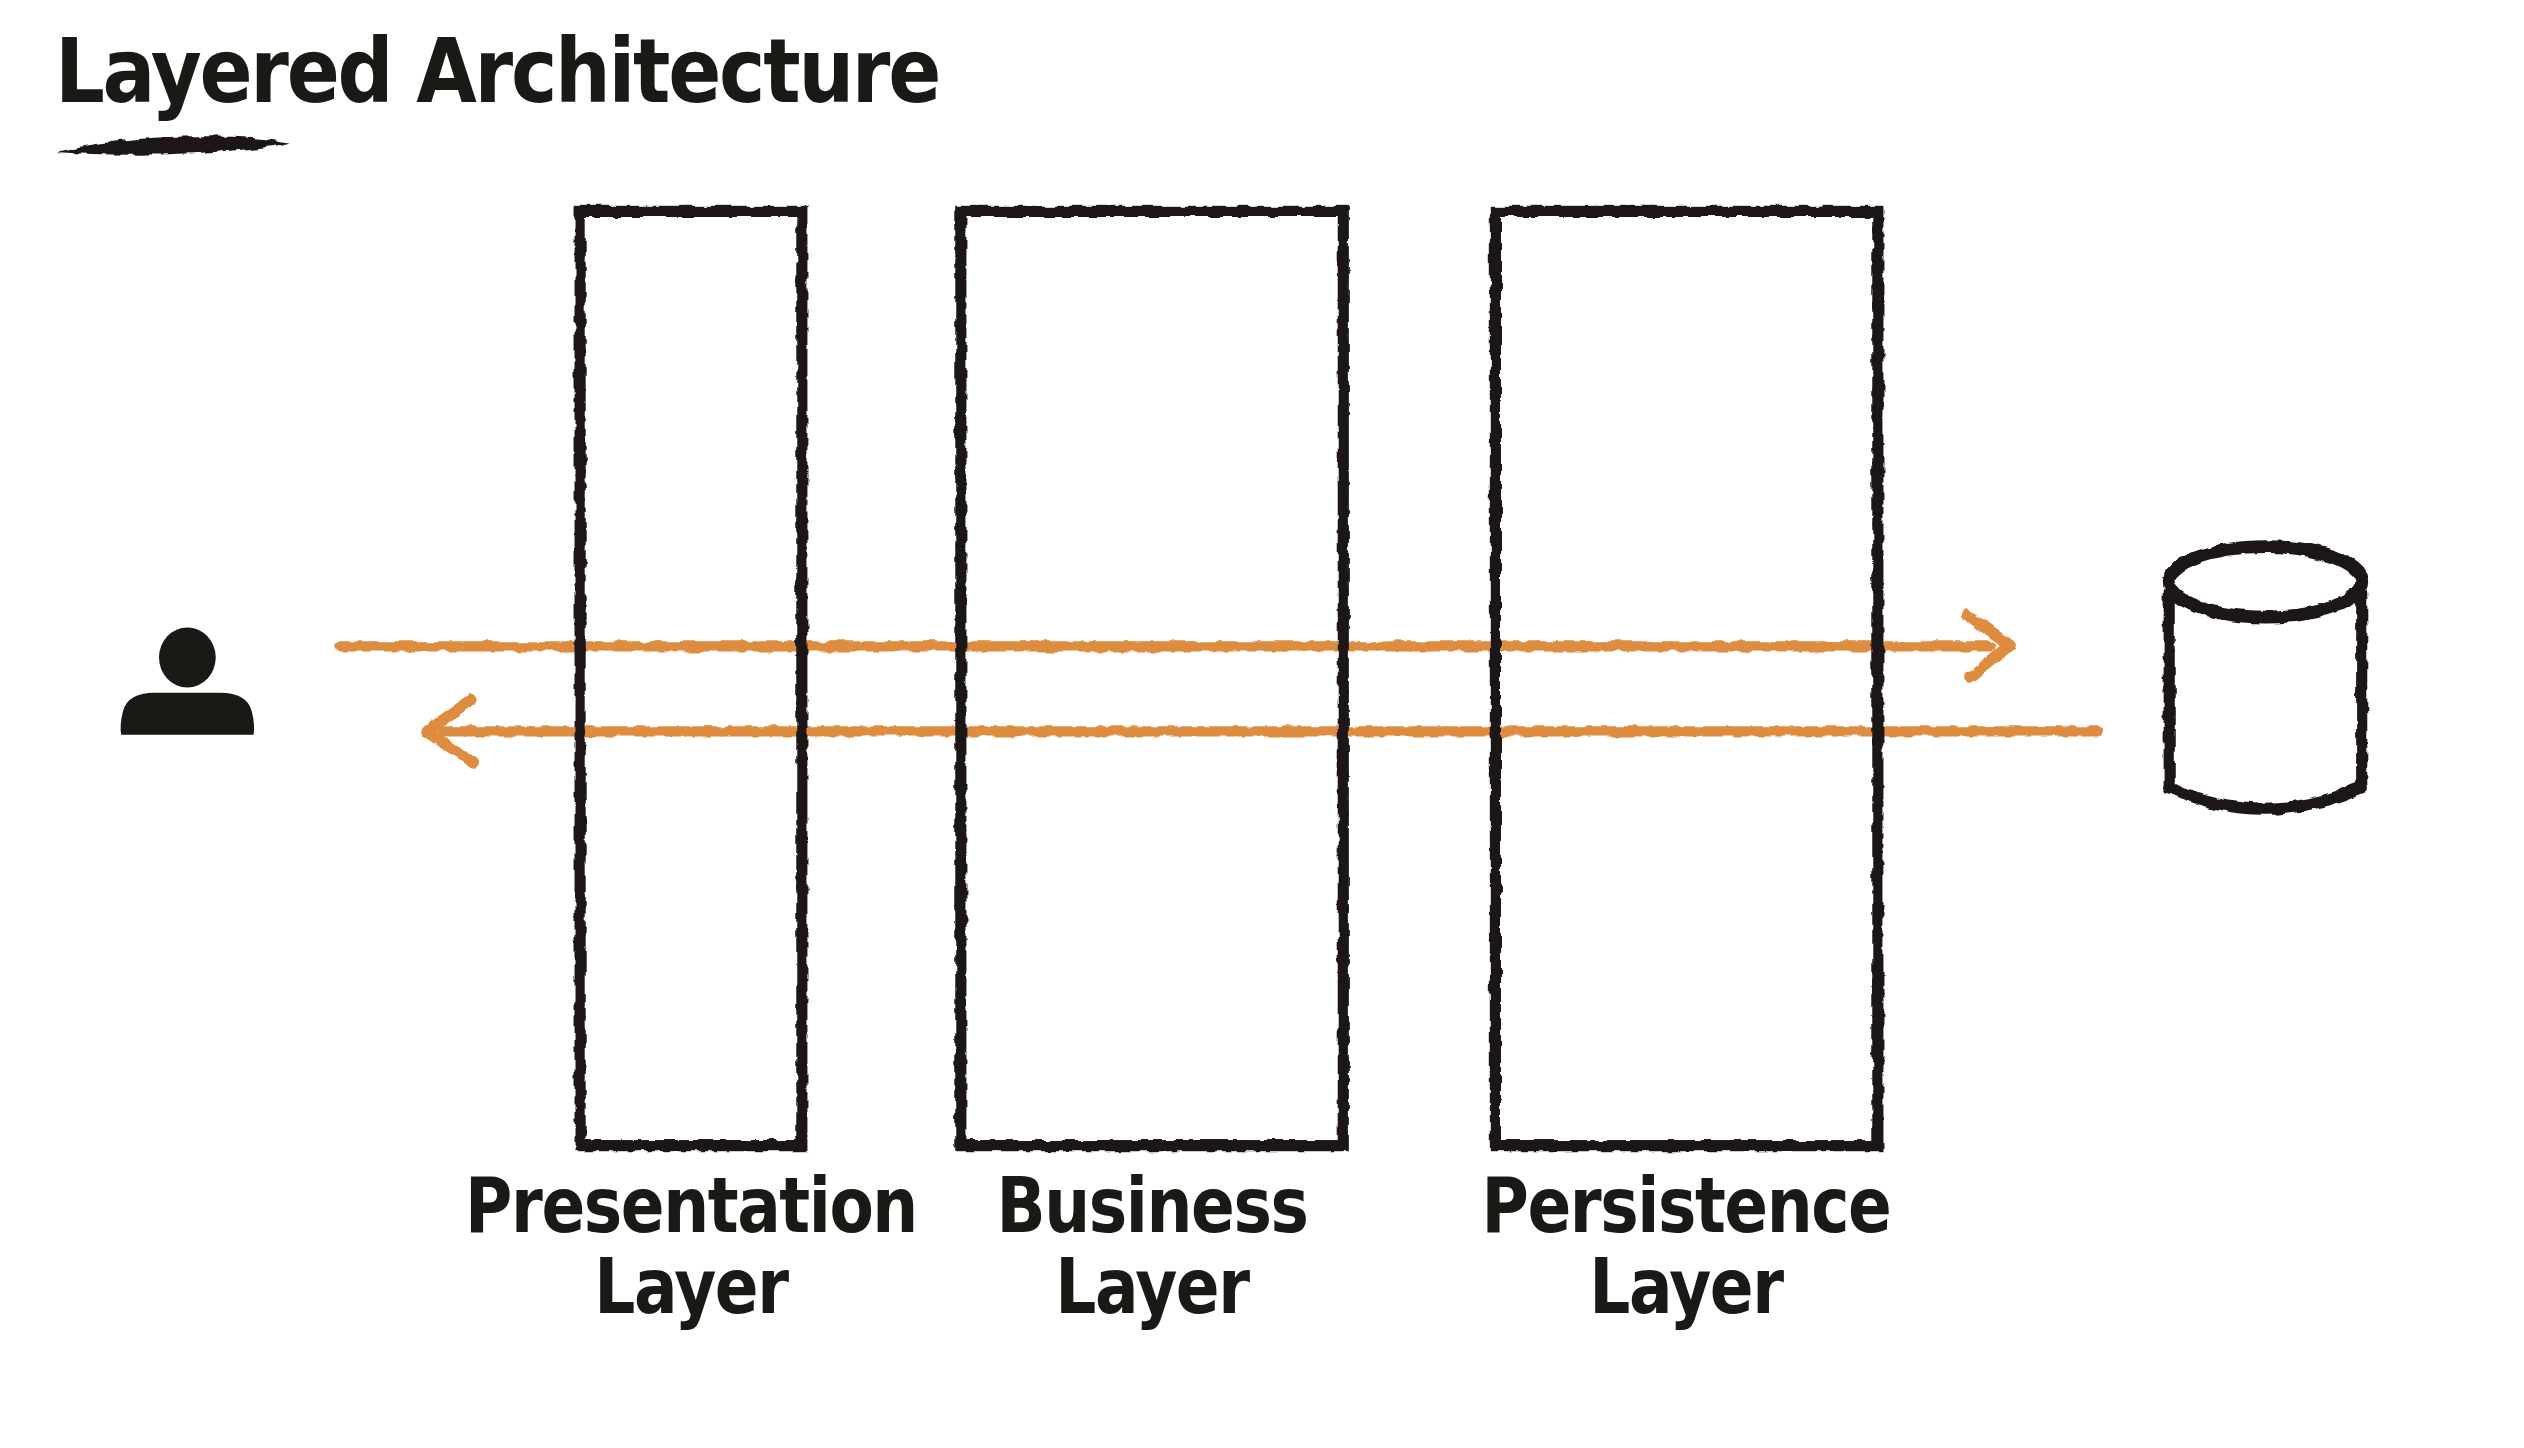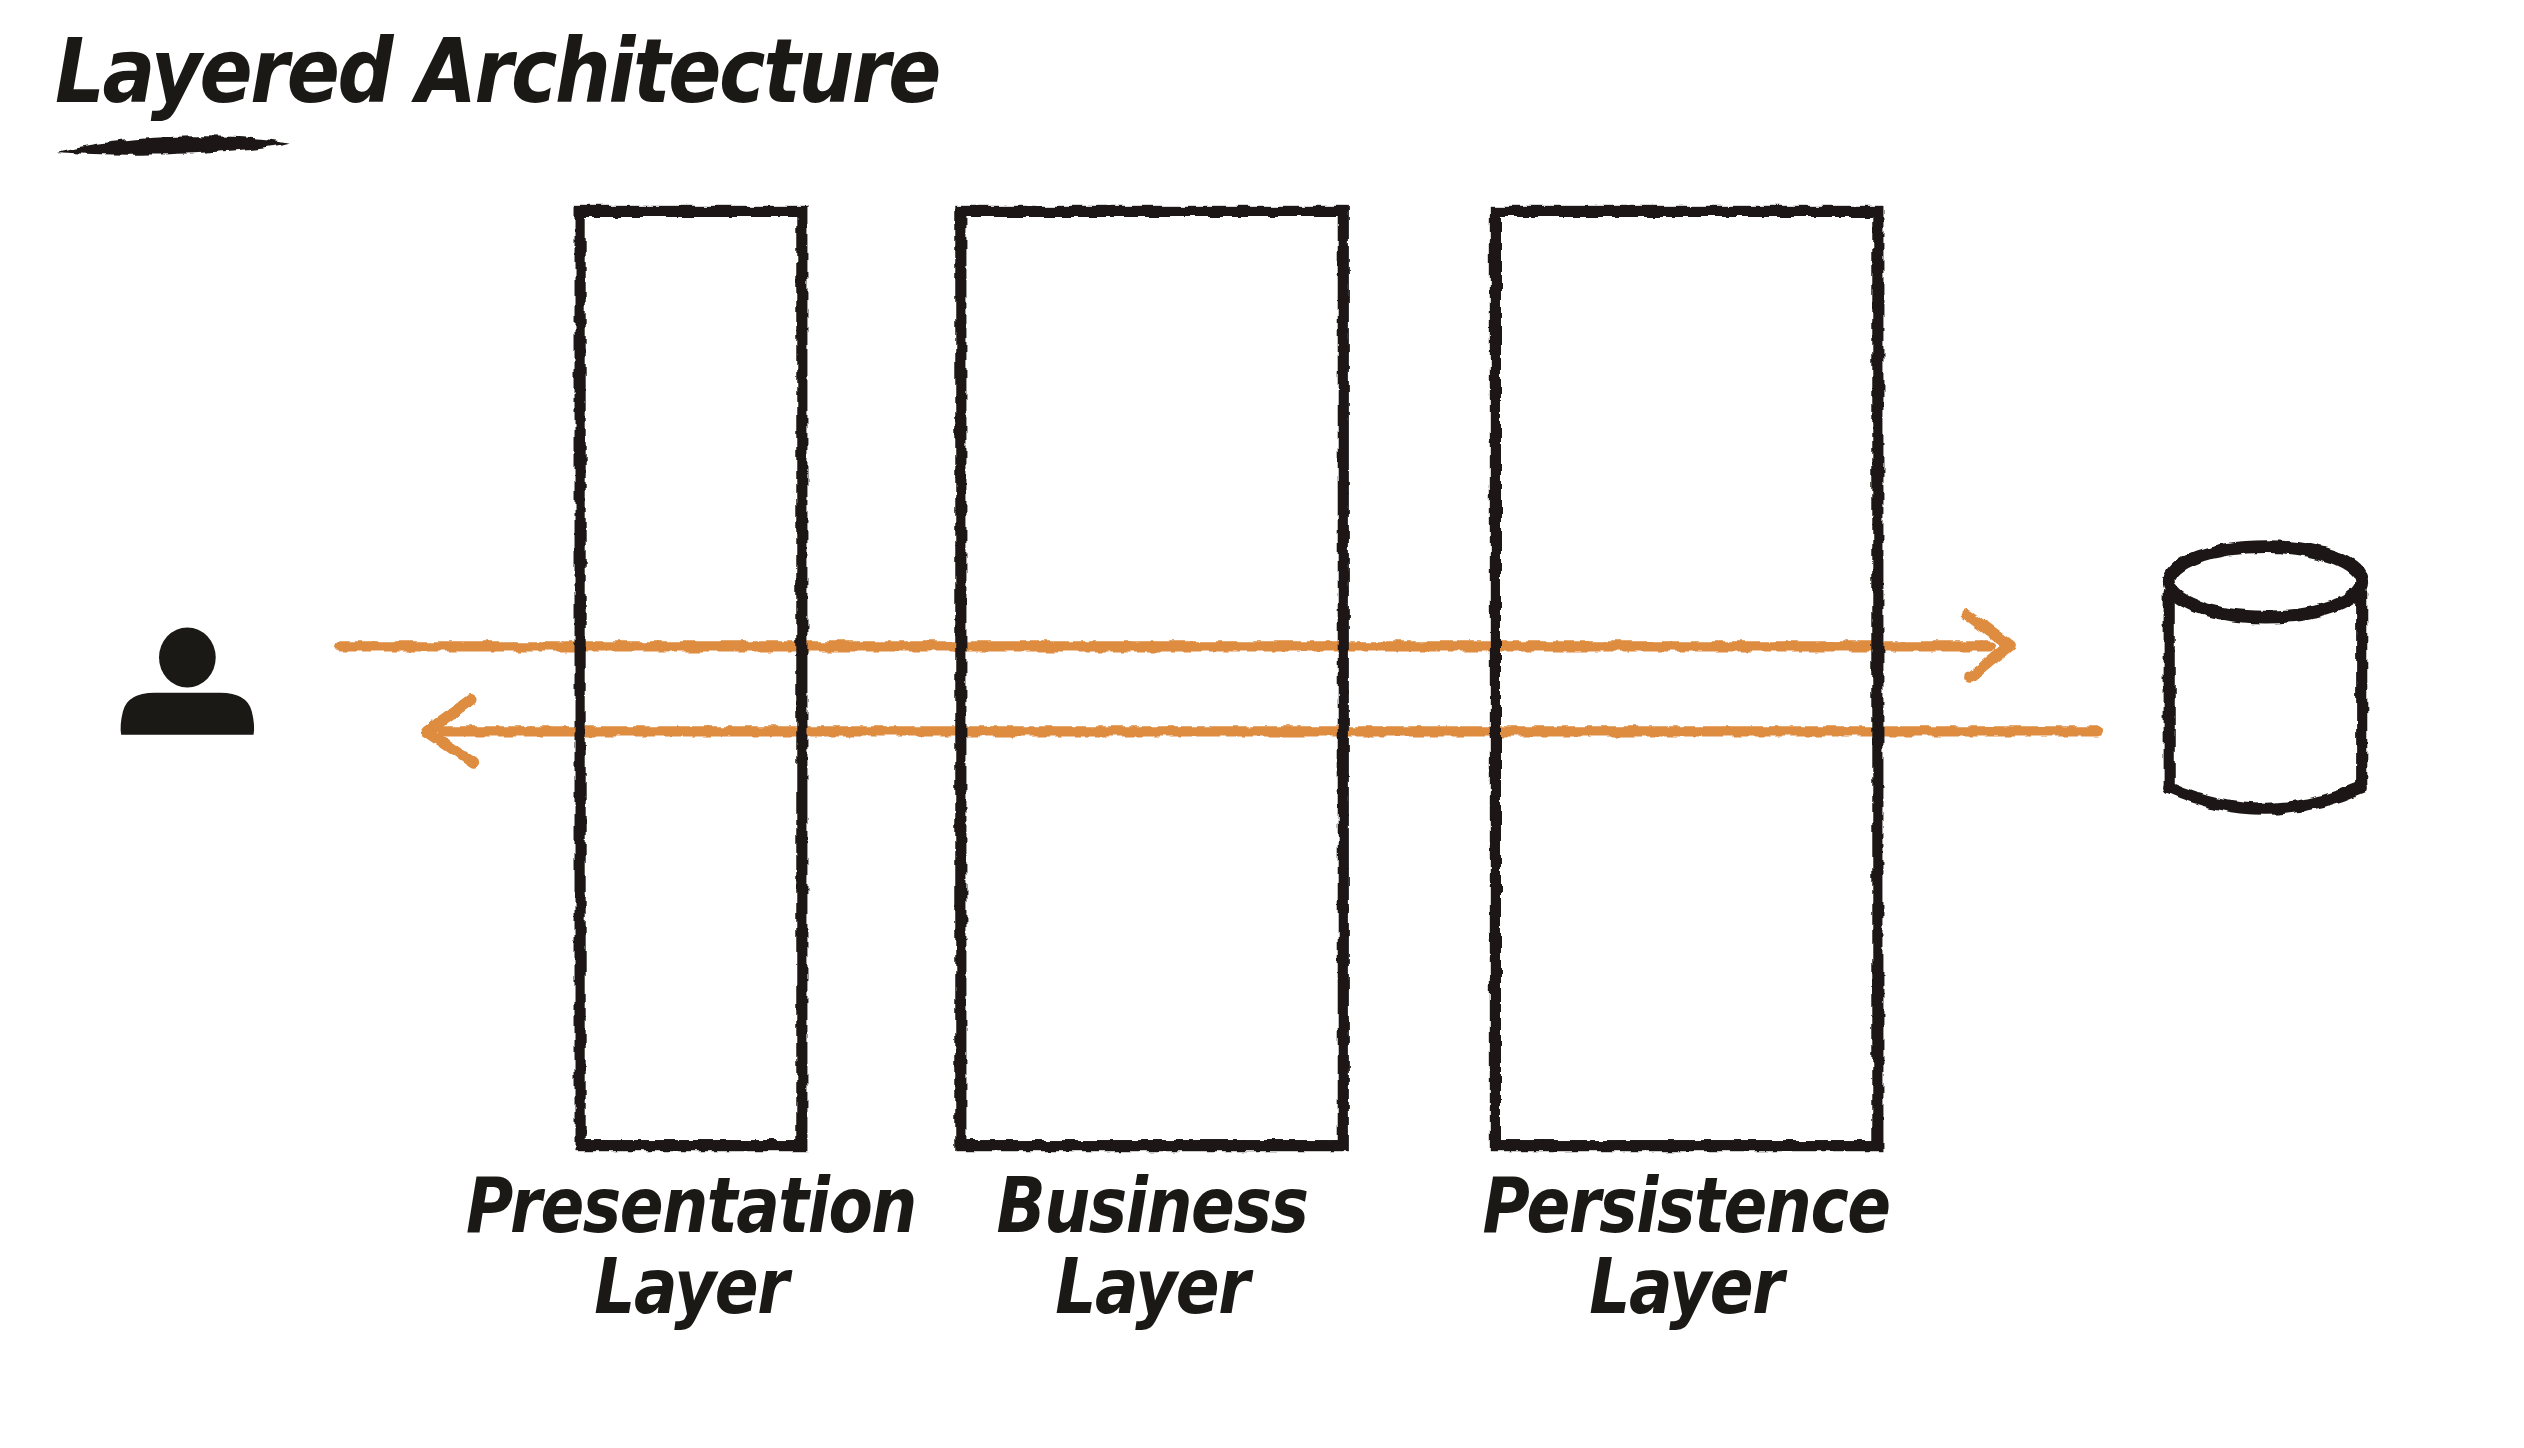--- a/index.html
+++ b/index.html
@@ -11,21 +11,20 @@
     height: 1449px;
     overflow: hidden;
     background: var(--background, #ffffff);
     font-family: "DejaVu Sans", "Liberation Sans", sans-serif;
   }
   .canvas {
     position: relative;
     width: 2525px;
     height: 1449px;
     background: var(--background, #ffffff);
-    font-style: italic;
   }
   .title {
     position: absolute;
     left: 55px;
     top: 19px;
     margin: 0;
     font-size: 89px;
     font-weight: 700;
     letter-spacing: -2.6px;
     color: var(--ink, #1b1916);

